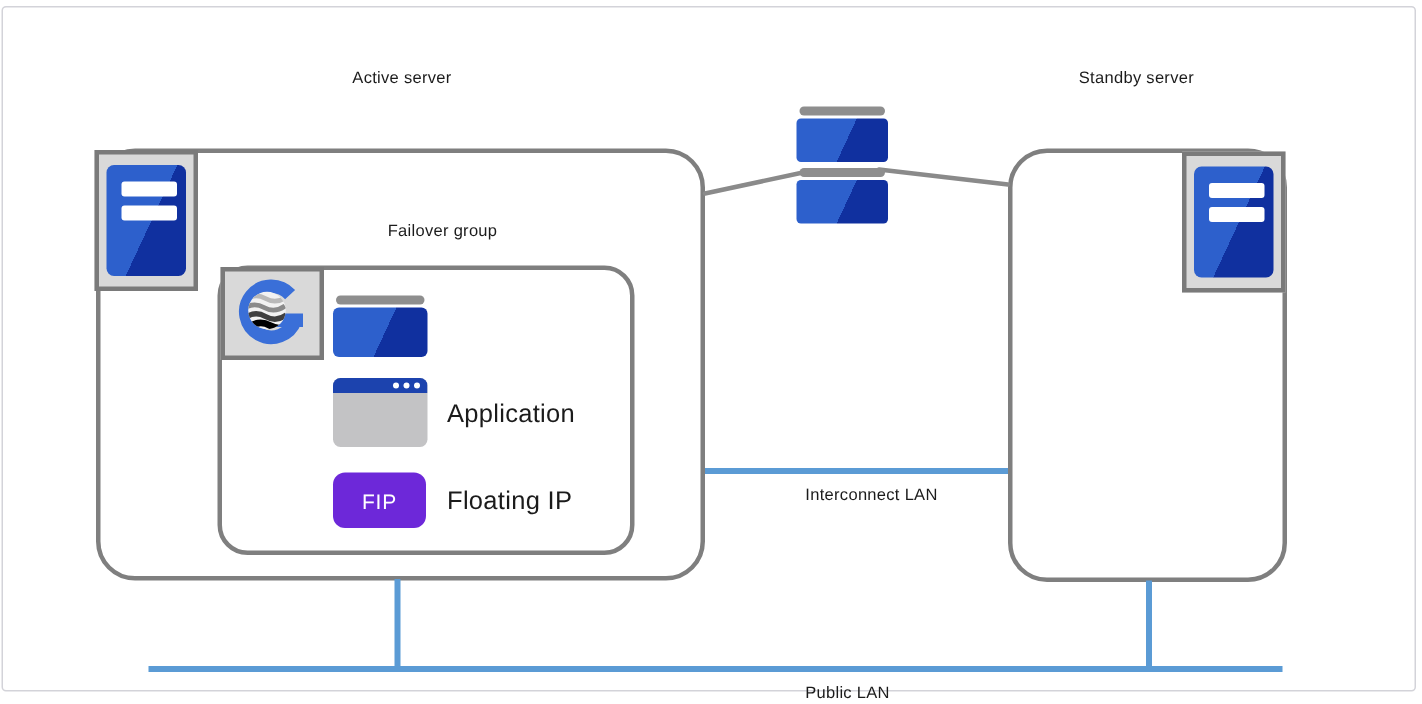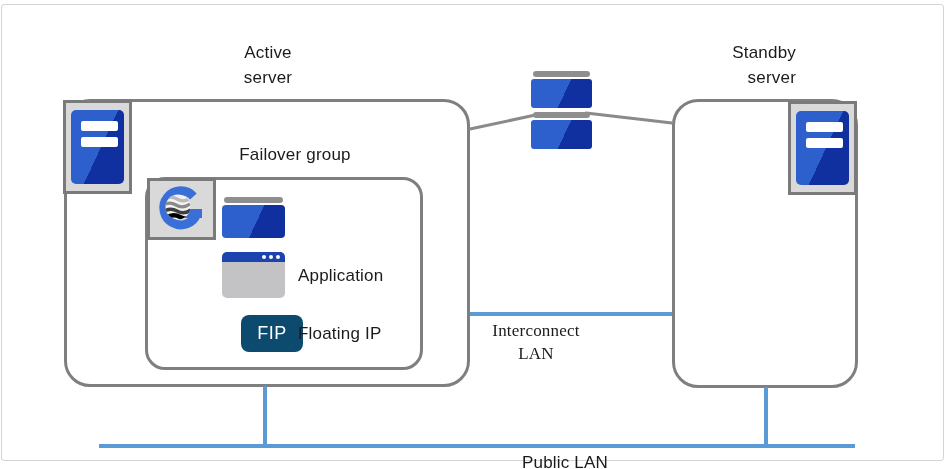--- a/index.html
+++ b/index.html
@@ -12,26 +12,26 @@
     border:1px solid #d3d3d9;border-radius:3px;box-sizing:border-box;
   }
   .wires{position:absolute;left:0;top:0;width:948px;height:469px;pointer-events:none;}
   .box{
     position:absolute;background:#ffffff;border:3px solid #7f7f7f;
     border-radius:26px;box-sizing:border-box;
   }
   .box.active{left:64px;top:99px;width:406px;height:288px;}
   .box.standby{left:672px;top:99px;width:186px;height:289px;}
   .box.failover{left:145px;top:177px;width:278px;height:193px;border-radius:20px;}
-  .label{position:absolute;font-size:17px;line-height:25px;text-align:center;letter-spacing:.2px;}
+  .label{position:absolute;font-size:11px;line-height:25px;text-align:center;letter-spacing:.2px;}
   .lbl-active{left:222px;top:40px;width:92px;}
   .lbl-shared{left:500px;top:44px;width:122px;white-space:nowrap;}
   .lbl-standby{left:698px;top:40px;width:98px;text-align:right;}
   .lbl-failover{left:160px;top:142px;width:270px;}
-  .lbl-interconnect{left:475px;top:319px;width:122px;line-height:23px;font-family:Liberation Serif, serif;}
+  .lbl-interconnect{left:520px;top:319px;width:122px;line-height:23px;}
   .lbl-public{left:510px;top:418px;width:110px;white-space:nowrap;margin-top:32px;}
   
   .server-icon{
     position:absolute;width:69px;height:94px;background:#d9d9d9;
     border:3px solid #7a7a7a;box-sizing:border-box;
   }
   .server-icon.active{left:63px;top:100px;}
   .server-icon.standby{left:788px;top:101px;}
   .tower{
     position:absolute;left:5px;top:7px;right:5px;bottom:7px;border-radius:5px;
@@ -63,22 +63,22 @@
   }
   .app-icon{
     position:absolute;left:222px;top:252px;width:63px;height:46px;border-radius:5px;
     background:#c3c3c5;overflow:hidden;
   }
   .app-icon .titlebar{position:absolute;left:0;top:0;width:63px;height:10px;background:#1c43ae;}
   .app-icon .dots{position:absolute;right:5px;top:3px;display:flex;gap:3px;}
   .app-icon .dots i{width:4px;height:4px;border-radius:50%;background:#fff;}
   .fip-badge{
     position:absolute;left:222px;top:315px;width:62px;height:37px;border-radius:8px;
-    background:#0c4a6e;color:#fff;font-size:18px;letter-spacing:.5px;
-    display:flex;align-items:center;justify-content:center;margin-left:19px;
+    background:#6d28d9;color:#fff;font-size:14px;letter-spacing:.5px;
+    display:flex;align-items:center;justify-content:center;
   }
   .row-label{position:absolute;left:298px;font-size:17px;letter-spacing:.2px;}
   .row-label.r1{top:196px;width:122px;line-height:21px;}
   .row-label.r2{top:266px;white-space:nowrap;}
   .row-label.r3{top:324px;white-space:nowrap;}
 </style>
 </head>
 <body>
 
 <div class="canvas">

